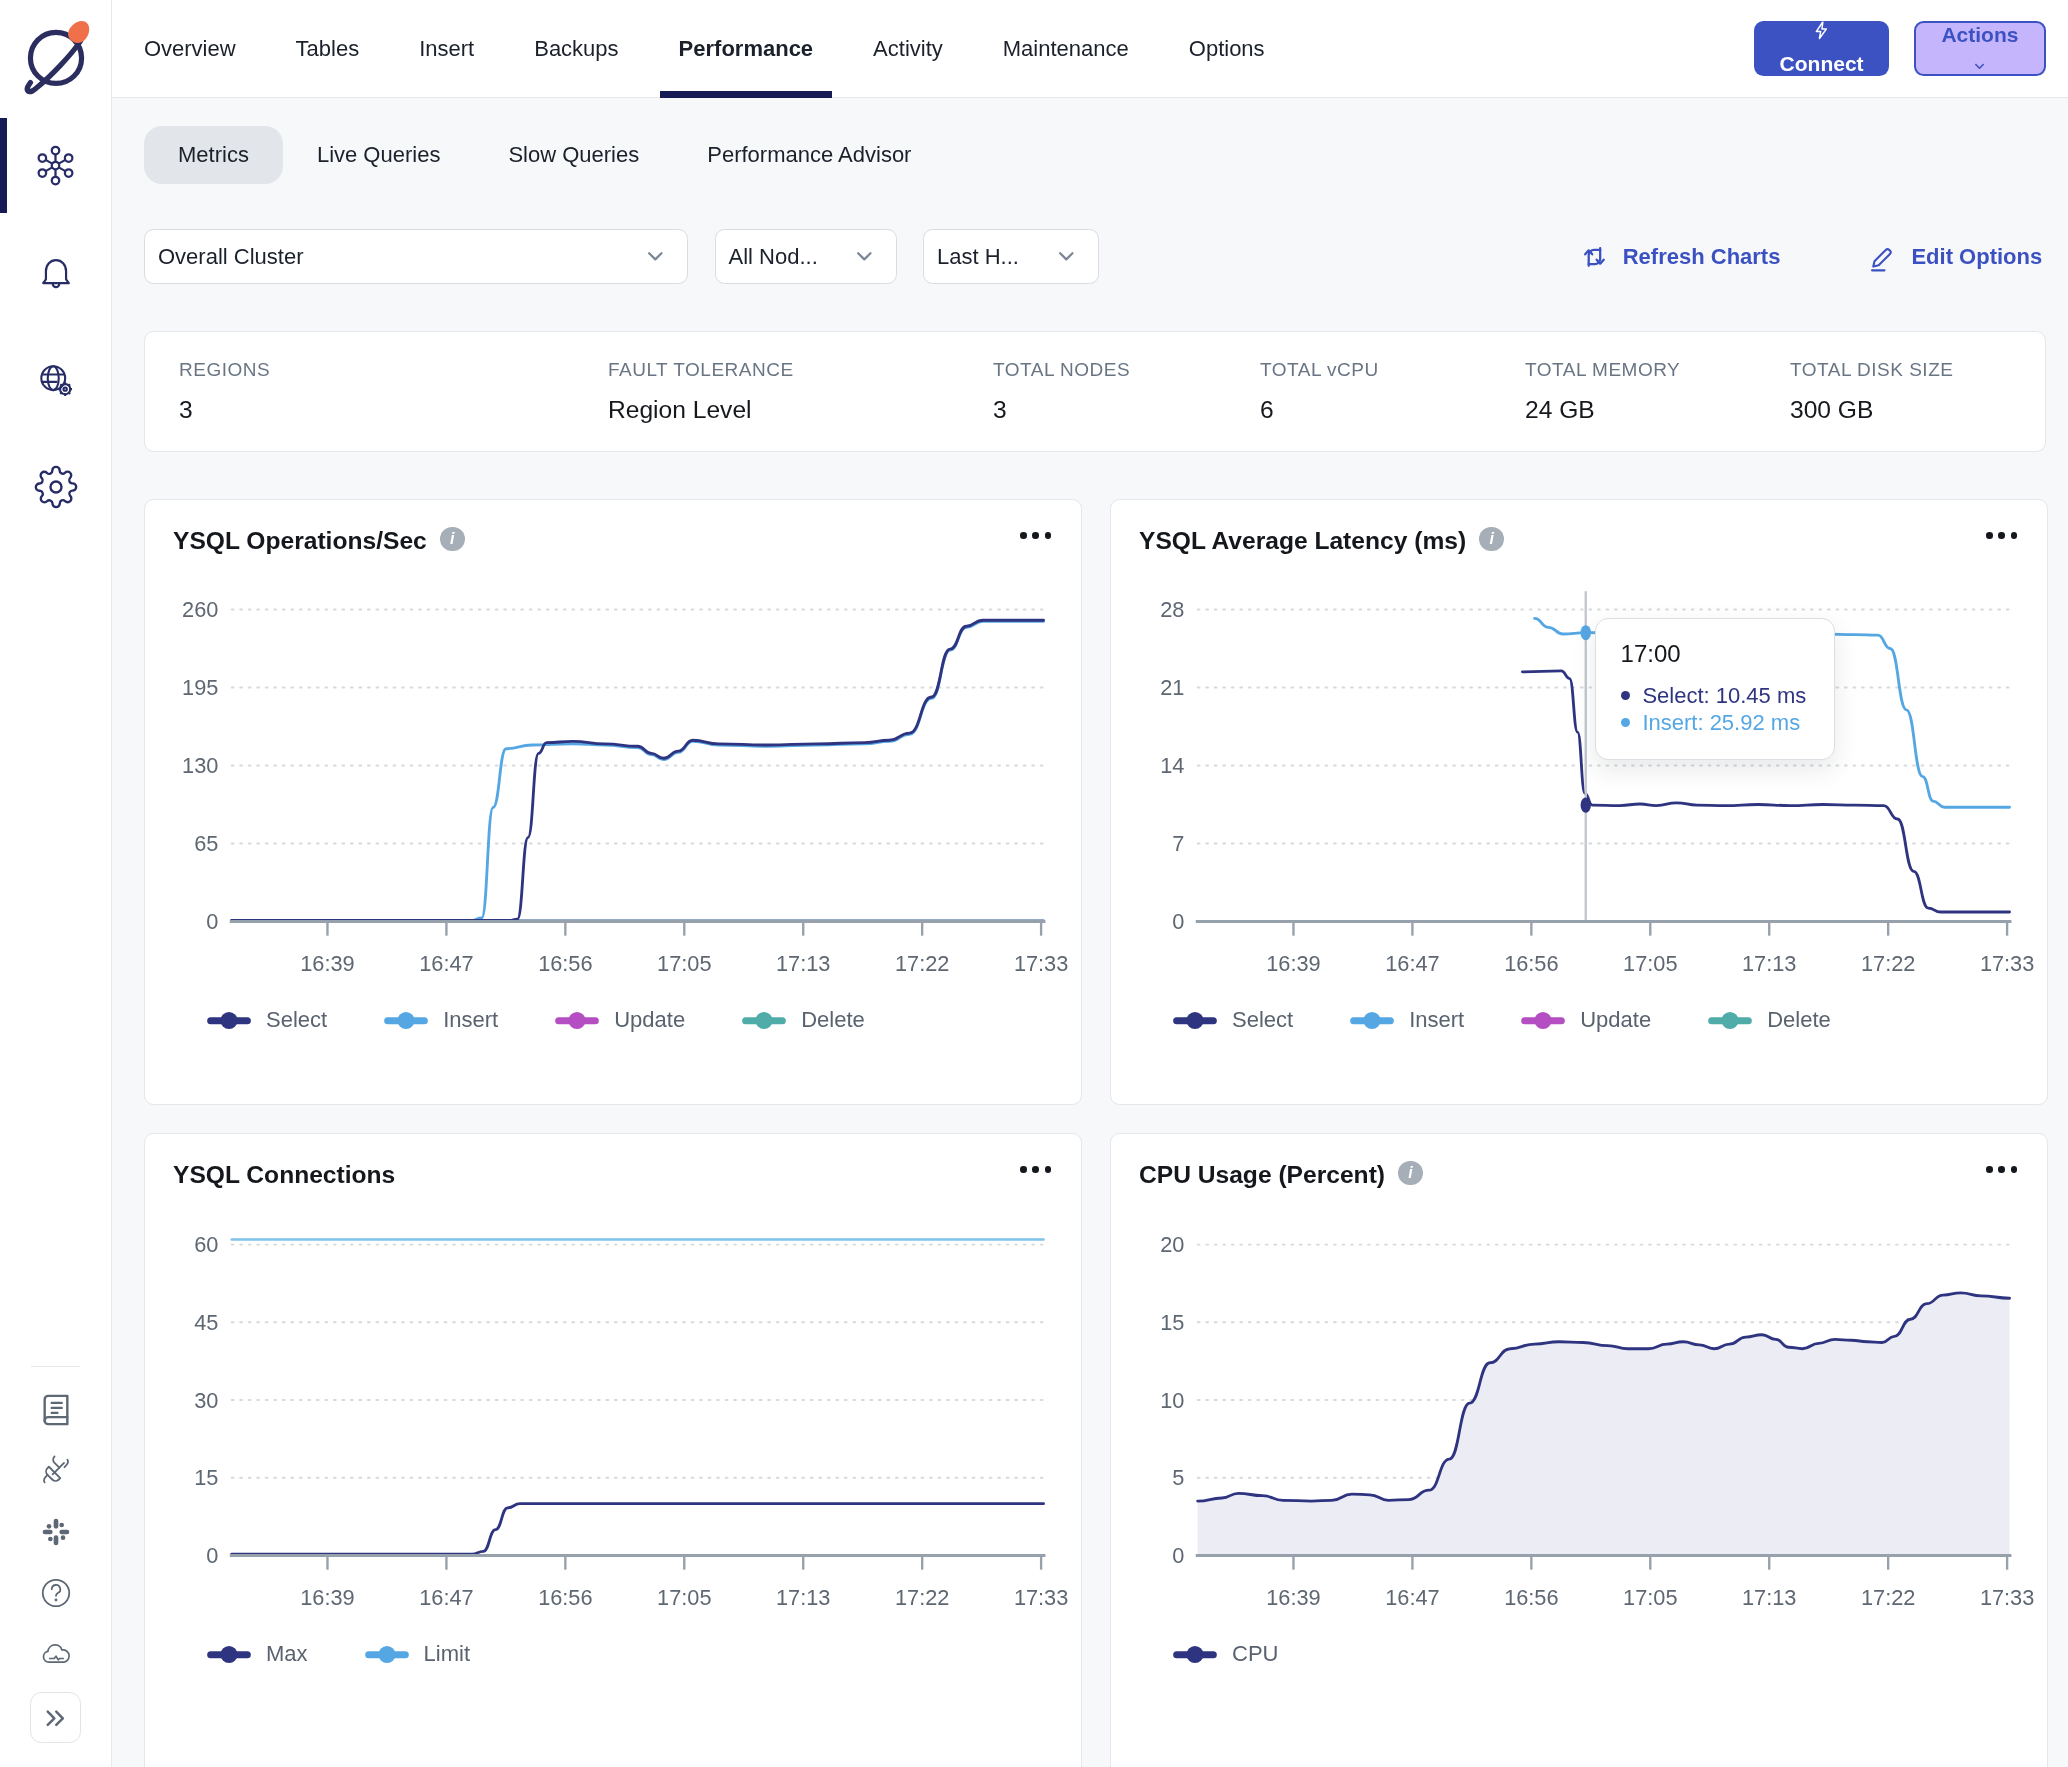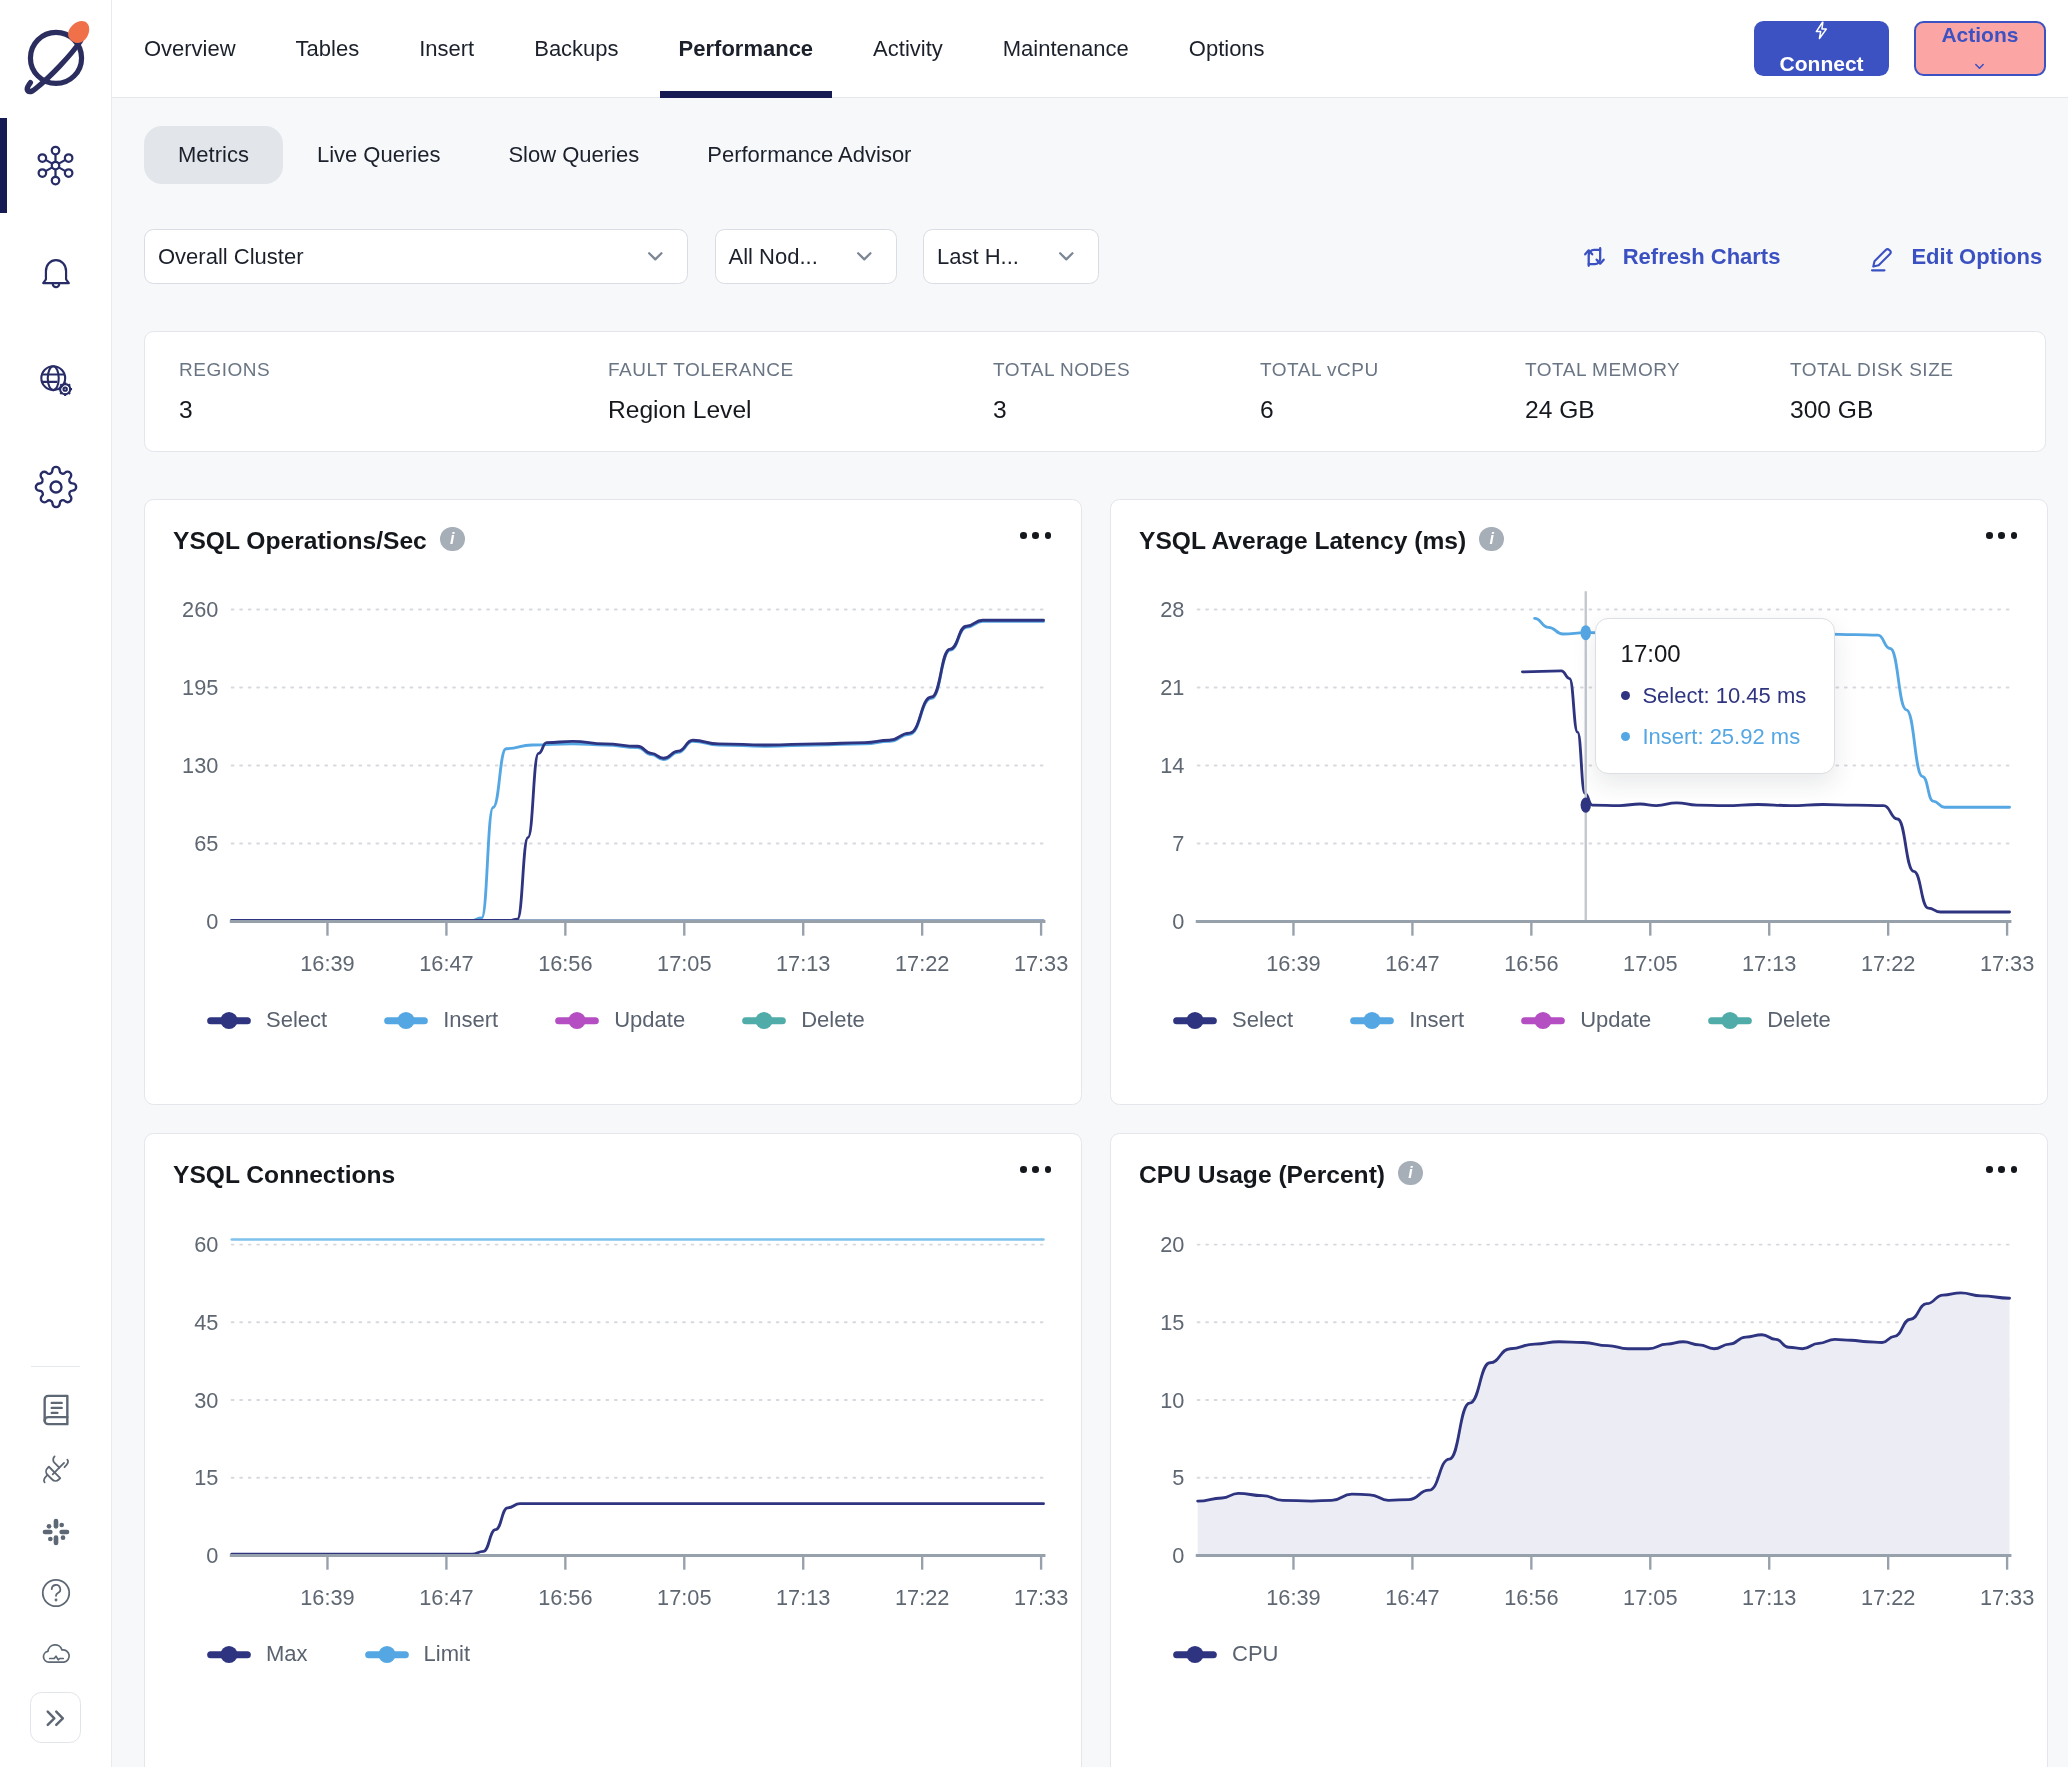--- a/index.html
+++ b/index.html
@@ -26,21 +26,21 @@
   .nav-tabs { display:flex; align-items:stretch; }
   .nav-tab { position:relative; display:flex; align-items:center; padding:0 30px; font-size:22px;
              color:#1B202B; cursor:pointer; font-weight:500; }
   .nav-tab.active { font-weight:700; }
   .nav-tab.active::after { content:''; position:absolute; left:11.4px; right:11.4px; bottom:-0.9px; height:6.6px; background:#161C53; }
   .topbar-spacer { flex:1; }
   .top-actions { display:flex; align-items:center; gap:24.6px; }
   .btn { height:55px; border-radius:9.5px; display:flex; align-items:center; gap:12.3px; font-size:21px;
          font-weight:700; padding:0 25.6px; cursor:pointer; border:none; font-family:inherit;flex-direction:column; }
   .btn-connect { background:#3C52C2; color:#FFFFFF; }
-  .btn-actions { background:#fca5a5; color:#3C52C2; border:2.4px solid #3C52C2; }
+  .btn-actions { background:#c4b5fd; color:#3C52C2; border:2.4px solid #3C52C2; }
 
   
   .content { flex:1; background:#F7F8FA; padding:28px 23px 0 32px; overflow:hidden; }
   .subtabs { display:flex; align-items:center; }
   .subtab { font-size:22px; color:#1B202B; padding:16px 34px; border-radius:18px; cursor:pointer; }
   .subtab.active { background:#E2E5EA; }
 
   .filter-row { margin-top:45px; display:flex; align-items:center; gap:26.5px; }
   .dropdown { height:55px; background:#fff; border:1.9px solid #D9DDE3; border-radius:9.5px; display:flex;
               align-items:center; justify-content:space-between; padding:0 19px 0 13px; font-size:22px;
@@ -69,21 +69,21 @@
   .chart-body { position:relative; }
   svg.chart { overflow:visible; display:block; }
 
   .legend { display:flex; align-items:center; gap:57px; margin-top:24.6px; padding-left:34px; }
   .legend-item { display:flex; align-items:center; gap:15px; cursor:pointer; }
   .legend-label { font-size:22px; color:#59626E; }
 
   .tooltip { position:absolute; left:456px; top:40px; background:#fff; border:1.9px solid #DBDEE2; border-radius:13.2px;
              box-shadow:0 9.5px 24.6px rgba(30,36,50,0.10); padding:21px 28px 23px 24.6px; z-index:3; white-space:nowrap; }
   .tooltip-time { font-size:24px; color:#14171C; margin-bottom:15px; }
-  .tooltip-row { display:flex; align-items:center; gap:12.3px; font-size:22px; font-weight:500; margin-top:15px; }
+  .tooltip-row { display:flex; align-items:center; gap:12.3px; font-size:22px; font-weight:500; margin-top:1px; }
   .tooltip-row .dot { width:9.5px; height:9.5px; border-radius:50%; flex:none; }
 </style>
 </head>
 <body>
 
 <div class="sidebar">
   <div class="logo-wrap">
     <svg width="72" height="78" viewBox="0 0 76 82" fill="none">
       <circle cx="38" cy="43" r="27" stroke="#2B2D5F" stroke-width="5.5"></circle>
       <path d="M11 69 C4 78 9 82 17 75 C32 63 54 40 64 25" stroke="#2B2D5F" stroke-width="5.5" fill="none" stroke-linecap="round"></path>

